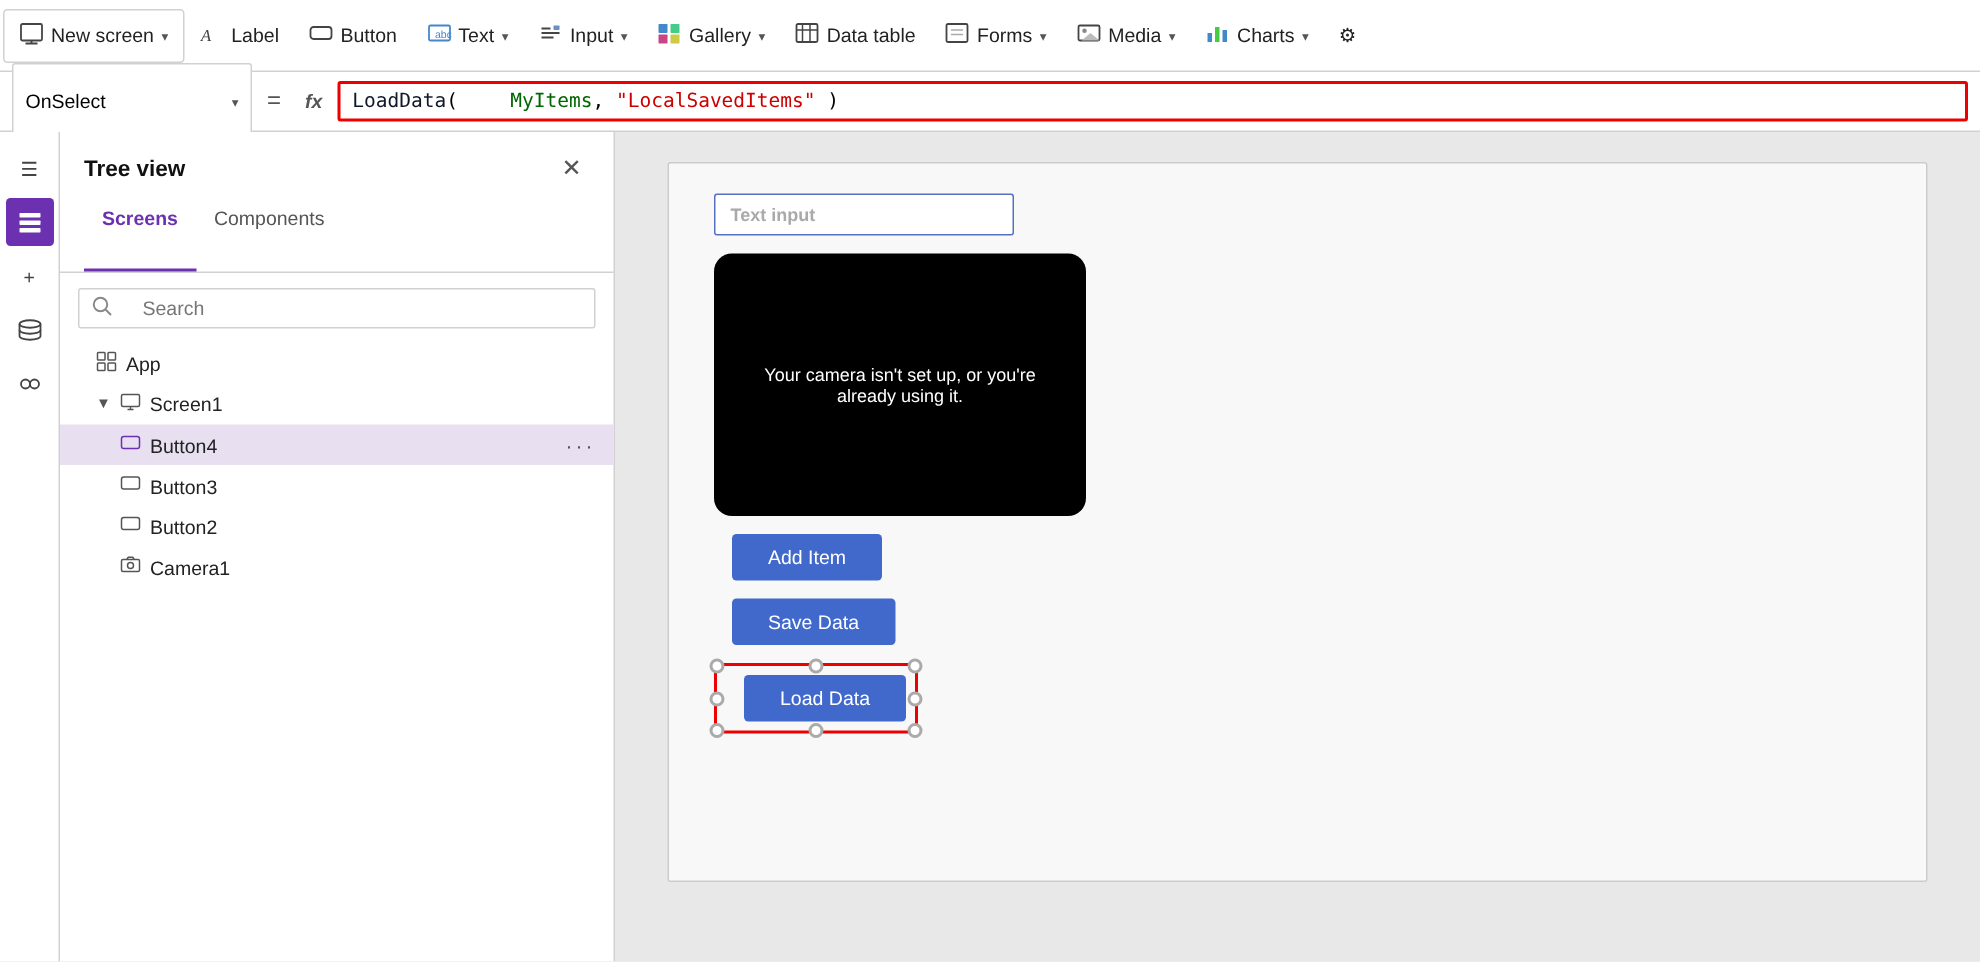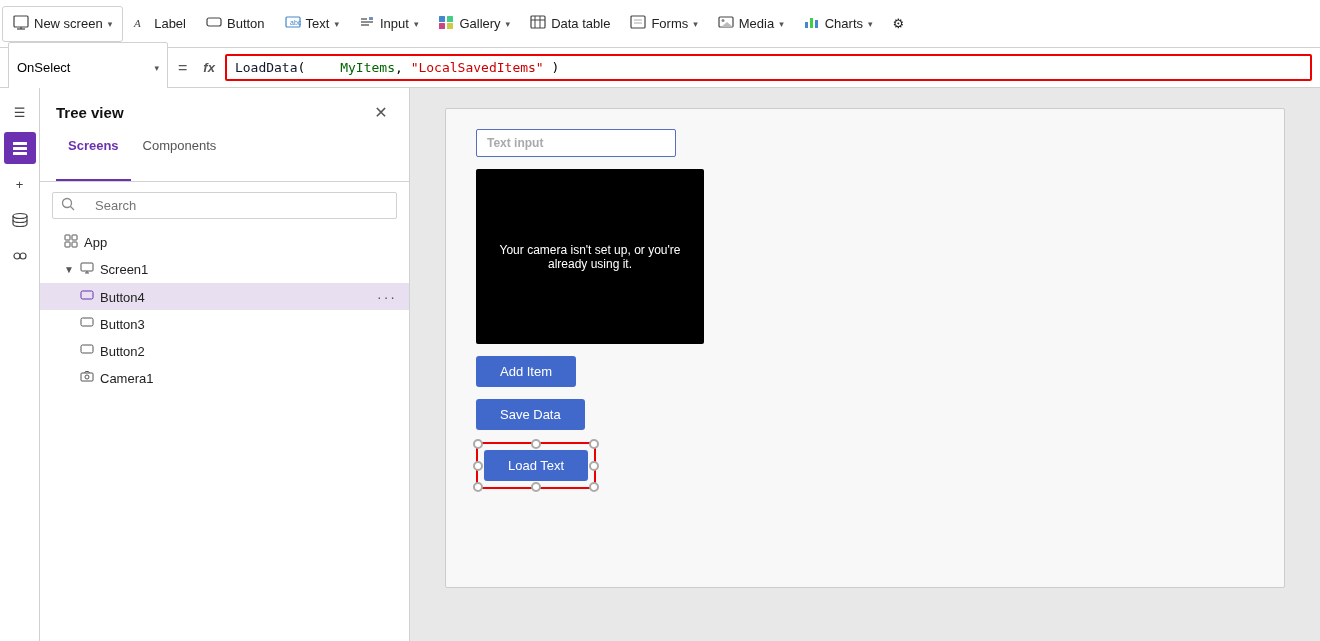--- a/index.html
+++ b/index.html
@@ -216,43 +216,44 @@
       border: 1px solid #5570be;
       border-radius: 2px;
       padding: 6px 10px;
       font-size: 12px;
       color: #888;
       width: 200px;
       background: #fff;
       font-weight: bold;
     }
     .canvas-camera {
-      width: 228px;
+      width: 248px;
       height: 175px;
       background: #000;
       display: flex;
       align-items: center;
       justify-content: center;
-      border-radius: 2px;
+      border-radius: 12px;
     }
     .canvas-camera-text {
       color: #fff;
       font-size: 12px;
       text-align: center;
       padding: 0 20px;
     }
     .canvas-btn {
       background: #4169cc;
       color: #fff;
       border: none;
       border-radius: 3px;
       padding: 8px 24px;
       font-size: 13px;
       cursor: pointer;
       min-width: 100px;
+      margin-left: 12px;
     }
     .load-data-wrapper {
       position: relative;
       border: 2px solid #e00;
       padding: 6px;
       border-radius: 2px;
     }
     .resize-handle {
       width: 10px;
       height: 10px;
@@ -539,18 +540,18 @@
 
       <div class="load-data-wrapper">
         <div class="resize-handle resize-tl"></div>
         <div class="resize-handle resize-tm"></div>
         <div class="resize-handle resize-tr"></div>
         <div class="resize-handle resize-ml"></div>
         <div class="resize-handle resize-mr"></div>
         <div class="resize-handle resize-bl"></div>
         <div class="resize-handle resize-bm"></div>
         <div class="resize-handle resize-br"></div>
-        <button class="canvas-btn">Load Text</button>
+        <button class="canvas-btn">Load Data</button>
       </div>
     </div>
   </div>
 
 </div>
 
 </body></html>

